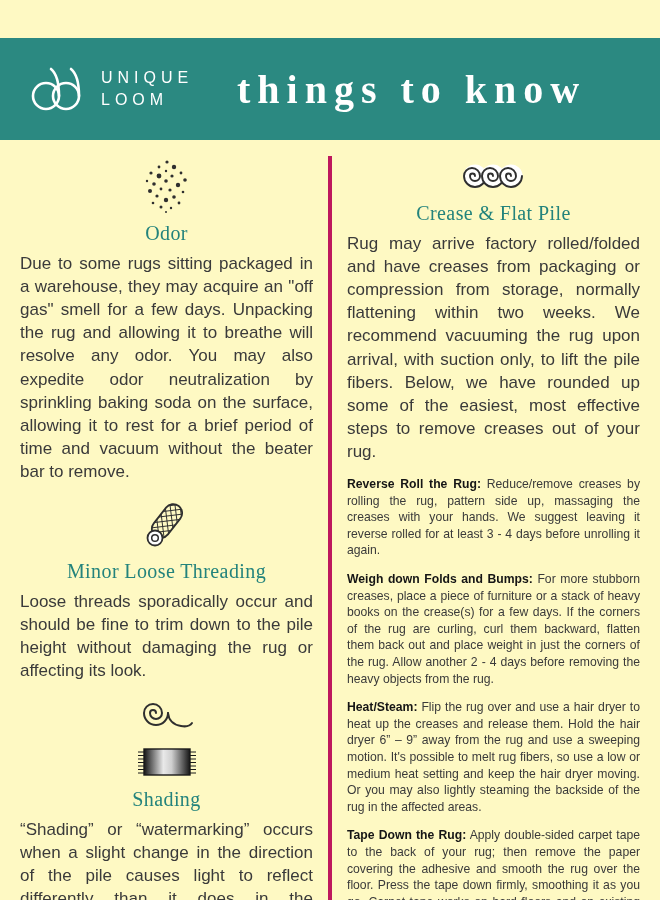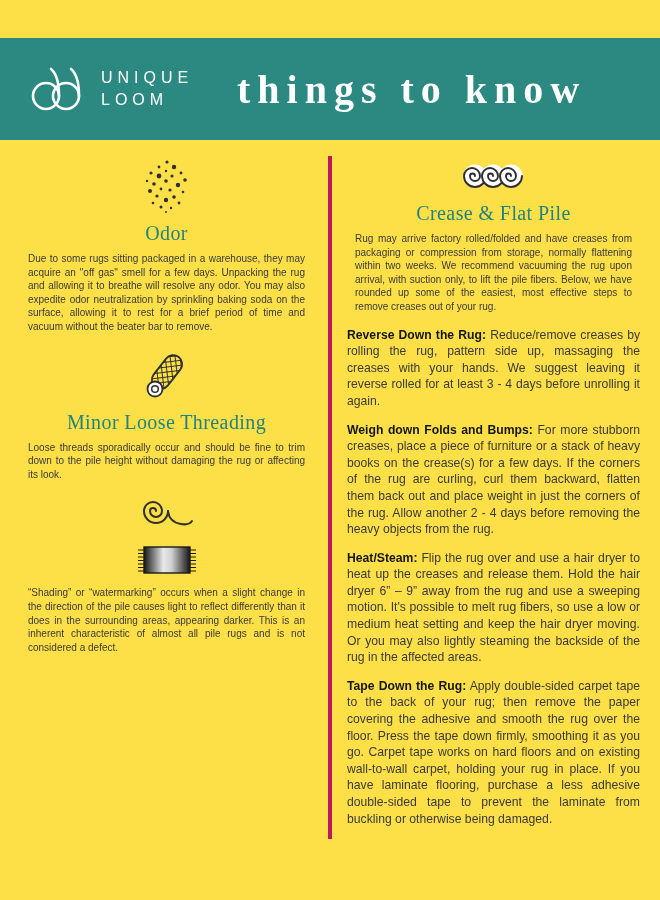--- a/index.html
+++ b/index.html
@@ -1,33 +1,33 @@
 <!DOCTYPE html>
 <html><head>
 <meta charset="utf-8">
 <style>
   html,body{margin:0;padding:0;background:#ffffff;}
-  .page{width:660px;height:900px;position:relative;background:#fde047;overflow:hidden;
+  .page{width:660px;height:900px;position:relative;background:#fef9c3;overflow:hidden;
         font-family:"Liberation Sans",sans-serif;}
   
   .banner{margin-top:38px;height:102px;background:#2b8981;display:flex;align-items:center;
           padding:0 26px;box-sizing:border-box;}
   .brand{display:flex;align-items:center;gap:13px;flex:0 0 auto;}
   .brand-text{color:#fff;font-size:16px;letter-spacing:5px;line-height:1.4;font-weight:400;}
   .banner-title{flex:1;text-align:center;color:#fff;font-family:"Liberation Serif",serif;
                 font-size:40px;letter-spacing:7px;font-weight:700;padding-right:4px;white-space:nowrap;}
   
   .content{display:flex;padding:16px 20px 0 20px;box-sizing:border-box;}
   .col{flex:1;min-width:0;}
   .col-left{padding-right:15px;border-right:4px solid #be185d;}
   .col-right{padding-left:15px;}
   .icon-wrap{text-align:center;margin:2px 0 4px;}
   .sec-title{font-family:"Liberation Serif",serif;color:#23837c;font-size:20px;font-weight:500;
              text-align:center;margin:2px 0 7px;letter-spacing:0.4px;}
-  .sec-body{font-size:10px;color:#3a3a3a;line-height:1.36;text-align:justify;margin:0 8px 13px;}
+  .sec-body{font-size:17px;color:#3a3a3a;line-height:1.36;text-align:justify;margin:0 0 13px;}
   .step{font-size:12.2px;color:#3a3a3a;line-height:1.36;text-align:justify;margin:0 0 12px;}
   .step strong{color:#151515;font-weight:700;}
 </style>
 </head>
 <body>
 
 <div class="page">
 
   <header class="banner">
     <div class="brand">
@@ -134,20 +134,21 @@
                 <stop offset="1" stop-color="#151515"></stop>
               </linearGradient>
             </defs>
             <rect x="10" y="5" width="46" height="26" fill="url(#shadeGrad)" stroke="#1a1a1a" stroke-width="1.4"></rect>
             <g stroke="#1a1a1a" stroke-width="1">
               <path d="M10 8 H4 M10 11.5 H4 M10 15 H4 M10 18.5 H4 M10 22 H4 M10 25.5 H4 M10 29 H4"></path>
               <path d="M56 8 H62 M56 11.5 H62 M56 15 H62 M56 18.5 H62 M56 22 H62 M56 25.5 H62 M56 29 H62"></path>
             </g>
           </svg>
         </div>
+        <h2 class="sec-title">Shading</h2>
         <p class="sec-body">“Shading” or “watermarking” occurs when a slight change in the direction of the pile causes light to reflect differently than it does in the surrounding areas, appearing darker. This is an inherent characteristic of almost all pile rugs and is not considered a defect.</p>
       </div>
 
     </div>
 
     <div class="col col-right">
 
       <div class="section">
         <div class="icon-wrap">
           <svg width="70" height="36" viewBox="0 0 70 36">
@@ -157,21 +158,21 @@
               <circle cx="34" cy="18" r="11.5" fill="#ffffff" stroke="none"></circle>
               <path fill="none" transform="translate(18,0)" d="M27 18 a11 11 0 0 1 -22 0 a8 8 0 0 1 16 0 a5 5 0 0 1 -10 0 a2.5 2.5 0 0 1 5 0"></path>
               <circle cx="52" cy="18" r="11.5" fill="#ffffff" stroke="none"></circle>
               <path fill="none" transform="translate(36,0)" d="M27 18 a11 11 0 0 1 -22 0 a8 8 0 0 1 16 0 a5 5 0 0 1 -10 0 a2.5 2.5 0 0 1 5 0"></path>
             </g>
           </svg>
         </div>
         <h2 class="sec-title">Crease &amp; Flat Pile</h2>
         <p class="sec-body">Rug may arrive factory rolled/folded and have creases from packaging or compression from storage, normally flattening within two weeks. We recommend vacuuming the rug upon arrival, with suction only, to lift the pile fibers. Below, we have rounded up some of the easiest, most effective steps to remove creases out of your rug.</p>
 
-        <p class="step"><strong>Reverse Down the Rug:</strong> <span>Reduce/remove creases by rolling the rug, pattern side up, massaging the creases with your hands. We suggest leaving it reverse rolled for at least 3 - 4 days before unrolling it again.</span></p>
+        <p class="step"><strong>Reverse Roll the Rug:</strong> <span>Reduce/remove creases by rolling the rug, pattern side up, massaging the creases with your hands. We suggest leaving it reverse rolled for at least 3 - 4 days before unrolling it again.</span></p>
 
         <p class="step"><strong>Weigh down Folds and Bumps:</strong> <span>For more stubborn creases, place a piece of furniture or a stack of heavy books on the crease(s) for a few days. If the corners of the rug are curling, curl them backward, flatten them back out and place weight in just the corners of the rug. Allow another 2 - 4 days before removing the heavy objects from the rug.</span></p>
 
         <p class="step"><strong>Heat/Steam:</strong> <span>Flip the rug over and use a hair dryer to heat up the creases and release them. Hold the hair dryer 6” – 9” away from the rug and use a sweeping motion. It's possible to melt rug fibers, so use a low or medium heat setting and keep the hair dryer moving. Or you may also lightly steaming the backside of the rug in the affected areas.</span></p>
 
         <p class="step"><strong>Tape Down the Rug:</strong> <span>Apply double-sided carpet tape to the back of your rug; then remove the paper covering the adhesive and smooth the rug over the floor. Press the tape down firmly, smoothing it as you go. Carpet tape works on hard floors and on existing wall-to-wall carpet, holding your rug in place. If you have laminate flooring, purchase a less adhesive double-sided tape to prevent the laminate from buckling or otherwise being damaged.</span></p>
       </div>
 
     </div>
   </div>

